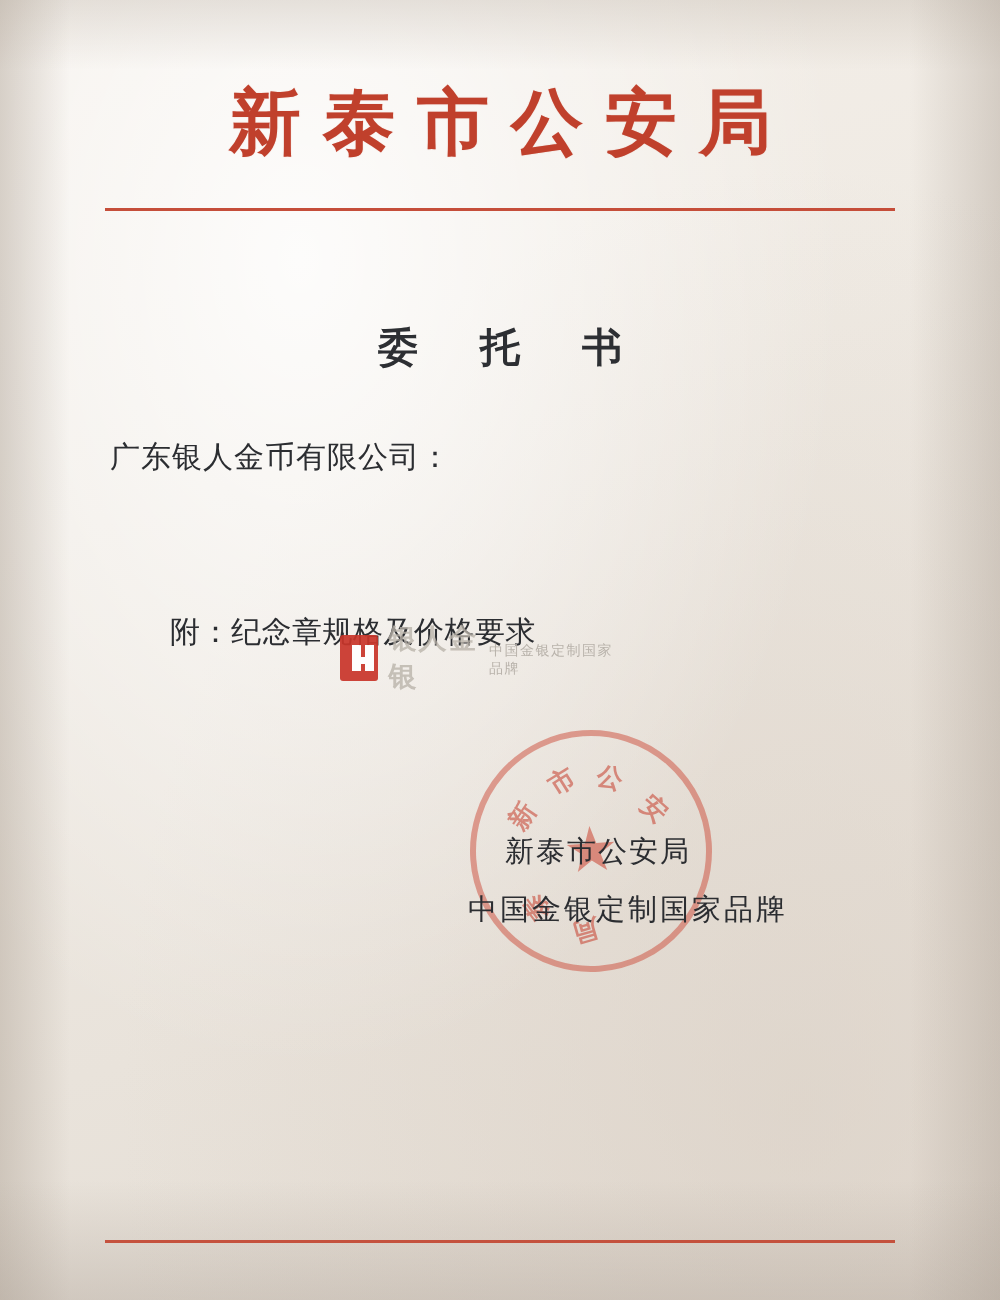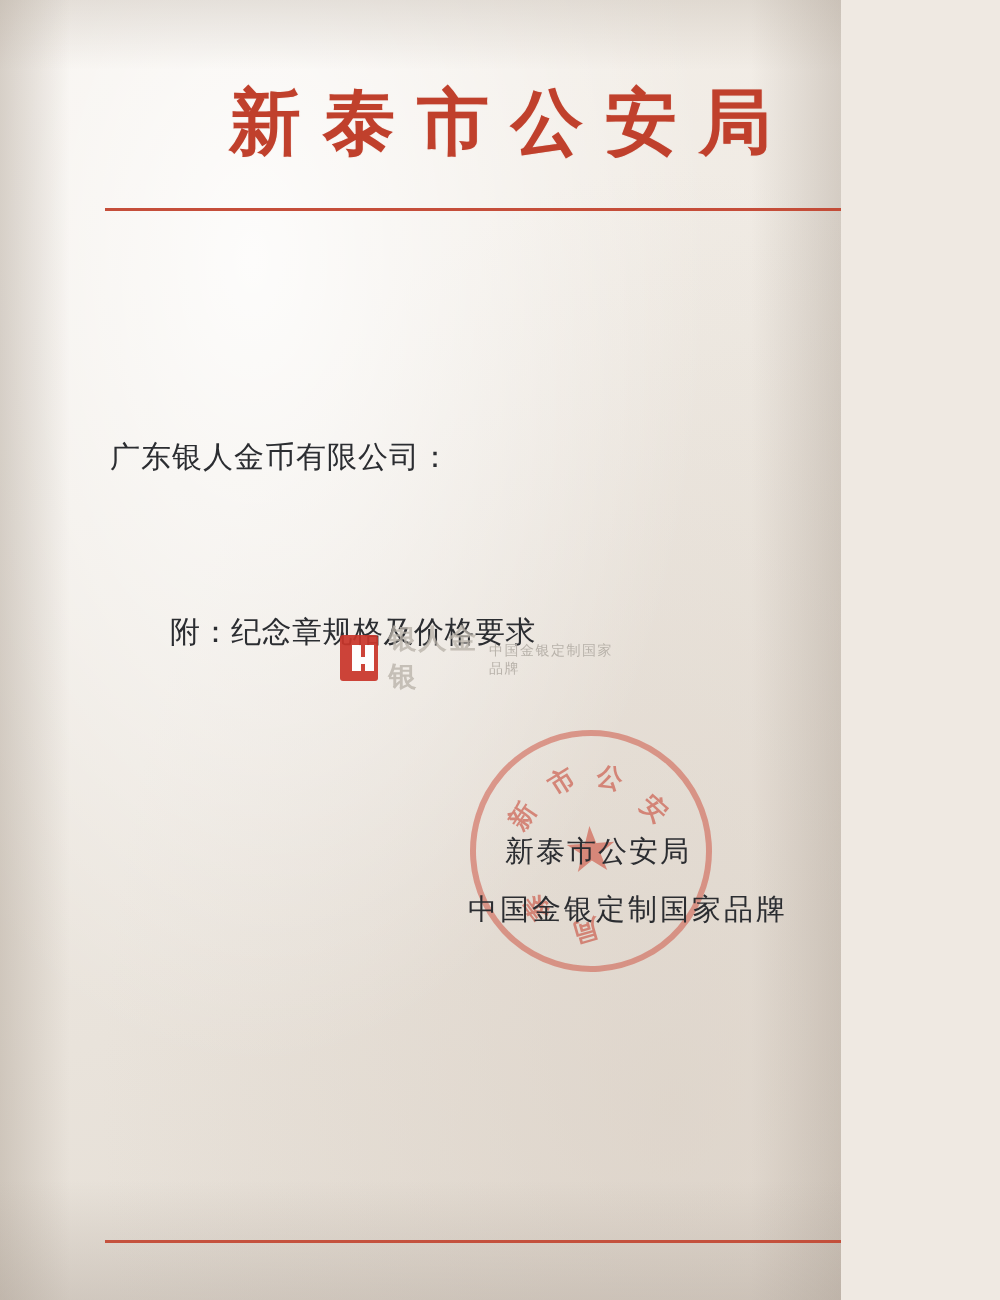--- a/index.html
+++ b/index.html
@@ -10,21 +10,21 @@
     width: 1000px;
     height: 1300px;
     background: #efe9e2;
     font-family: "Liberation Serif", serif;
     overflow: hidden;
   }
 
   
   .page {
     position: relative;
-    width: 841px;
+    width: 1000px;
     height: 1300px;
     background:
       radial-gradient(ellipse at 30% 20%, rgba(255,255,255,0.85) 0%, rgba(255,255,255,0.0) 55%),
       radial-gradient(ellipse at 80% 85%, rgba(216,205,194,0.55) 0%, rgba(255,255,255,0.0) 60%),
       linear-gradient(165deg, #f4efe9 0%, #efeae3 35%, #e9e3db 70%, #e4ddd4 100%);
     overflow: hidden;
   }
   
   .shade-l {
     position: absolute;
@@ -254,20 +254,21 @@
 <div class="page">
 
   <div class="shade-t"></div>
   <div class="shade-l"></div>
   <div class="shade-r"></div>
   <div class="shade-b"></div>
 
   <div class="letterhead">新泰市公安局</div>
   <div class="rule-top"></div>
 
+  <div class="doc-title">委 托 书</div>
 
   <div class="recipient">广东银人金币有限公司：</div>
 
   <div class="para p2">附：纪念章规格及价格要求</div>
 
   <div class="watermark">
     <div class="wm-row">
       <span class="wm-mark">
           <i class="wm-bar"></i>
         </span>

